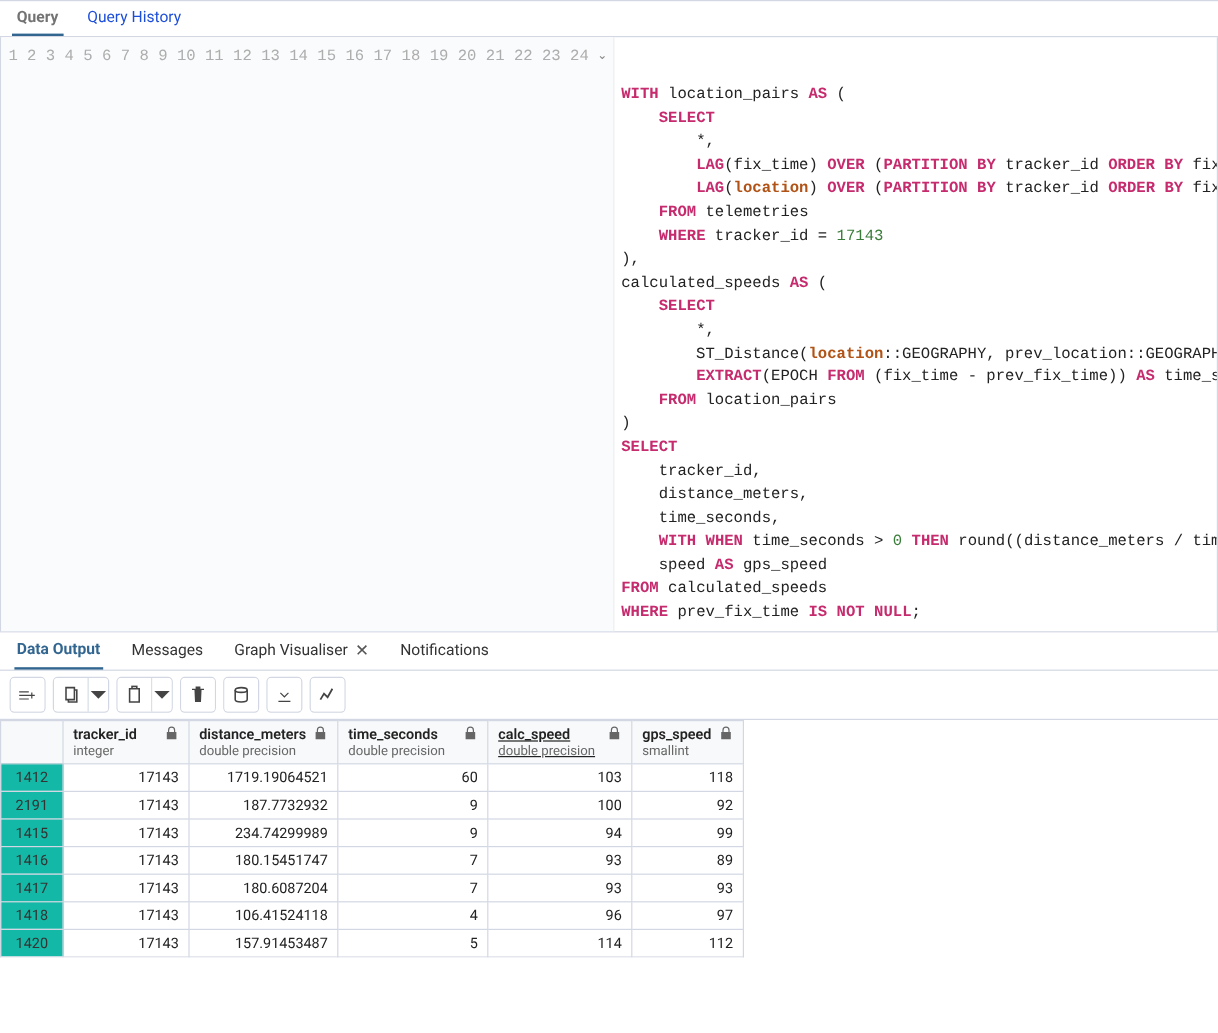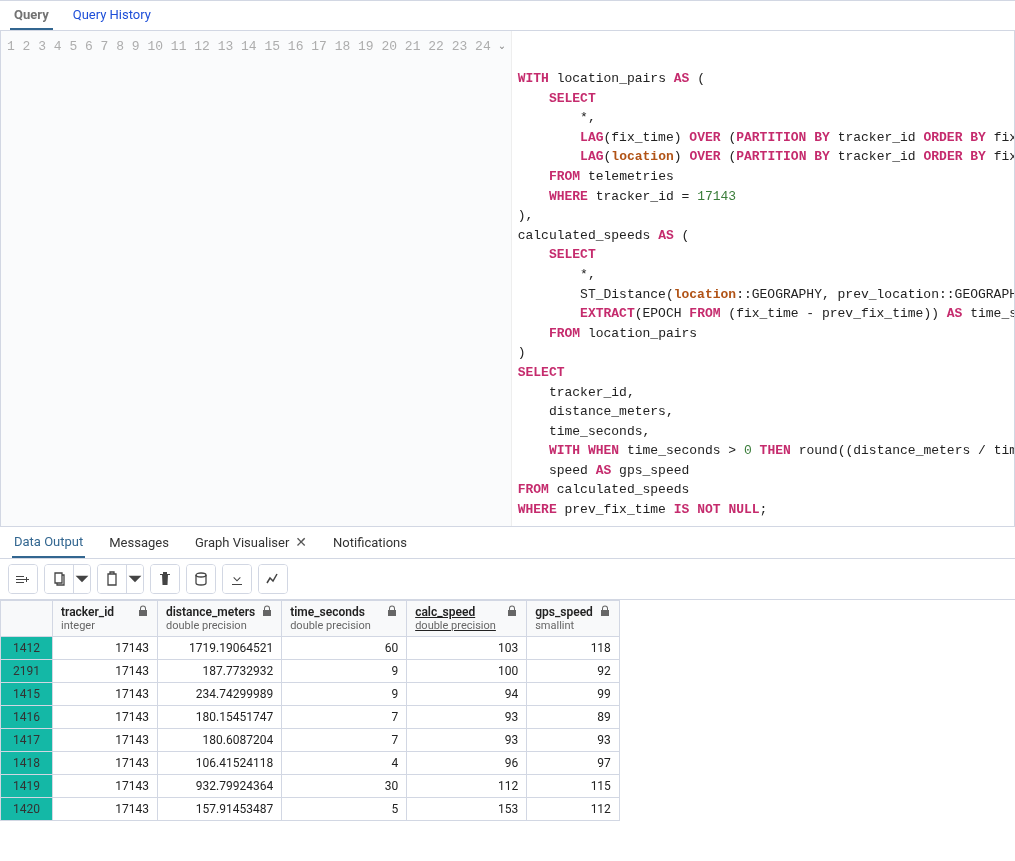--- a/index.html
+++ b/index.html
@@ -18,21 +18,21 @@
   .fold-chevron { position: absolute; left: 1px; top: 3px; font-size: 10px; color: #888; }
   .editor { flex: 1; padding: 6px 6px; font-family: "SFMono-Regular", Consolas, "Liberation Mono", Menlo, monospace; font-size: 13px; line-height: 19.6px; white-space: pre; overflow: hidden; margin-top: 32px; }
 
   .kw   { color: #c52b6d; font-weight: 600; }                        
   .ident{ color: #b15316; font-weight: 600; }      
   .num  { color: #3a7d3a; }
 
   
   .results-tabs { border-top: 1px solid #d2d7e3; border-bottom: 1px solid #d2d7e3; display: flex; align-items: center; gap: 22px; padding: 0 12px; }
   .results-tabs .rtab { padding: 7px 2px; cursor: pointer; color: #333; display: flex; align-items: center; gap: 6px; }
-  .results-tabs .rtab.active { color: #326690; border-bottom: 2px solid #326690; font-weight: 400; }
+  .results-tabs .rtab.active { color: #326690; border-bottom: 2px solid #326690; font-weight: 700; }
   .results-tabs .close-x { font-size: 14px; color: #555; cursor: pointer; }
 
   
   .toolbar { display: flex; align-items: center; gap: 6px; padding: 5px 8px; border-bottom: 1px solid #d2d7e3; }
   .tbtn { width: 28px; height: 28px; display: inline-flex; align-items: center; justify-content: center; border-radius: 4px; cursor: pointer; background: #fff; color: #444; }
   .tbtn svg { width: 16px; height: 16px; }
   .tbtn.small-chev { width: 16px; }
   .tbtn-group { display: flex; border: 1px solid #d2d7e3; border-radius: 4px; overflow: hidden; }
   .tbtn-group .tbtn { border-radius: 0; }
   .tbtn-group .divider { width: 1px; background: #d2d7e3; }
@@ -280,29 +280,21 @@
       </tr>
       <tr>
         <td class="rownum">1418</td>
         <td>17143</td>
         <td>106.41524118</td>
         <td>4</td>
         <td>96</td>
         <td>97</td>
       </tr>
       <tr>
-        <td class="rownum">1419</td>
-        <td>17143</td>
-        <td>932.79924364</td>
-        <td>30</td>
-        <td>112</td>
-        <td>115</td>
-      </tr>
-      <tr>
         <td class="rownum">1420</td>
         <td>17143</td>
         <td>157.91453487</td>
         <td>5</td>
-        <td>153</td>
+        <td>114</td>
         <td>112</td>
       </tr>
     </tbody>
 </table>
 
 </body></html>

